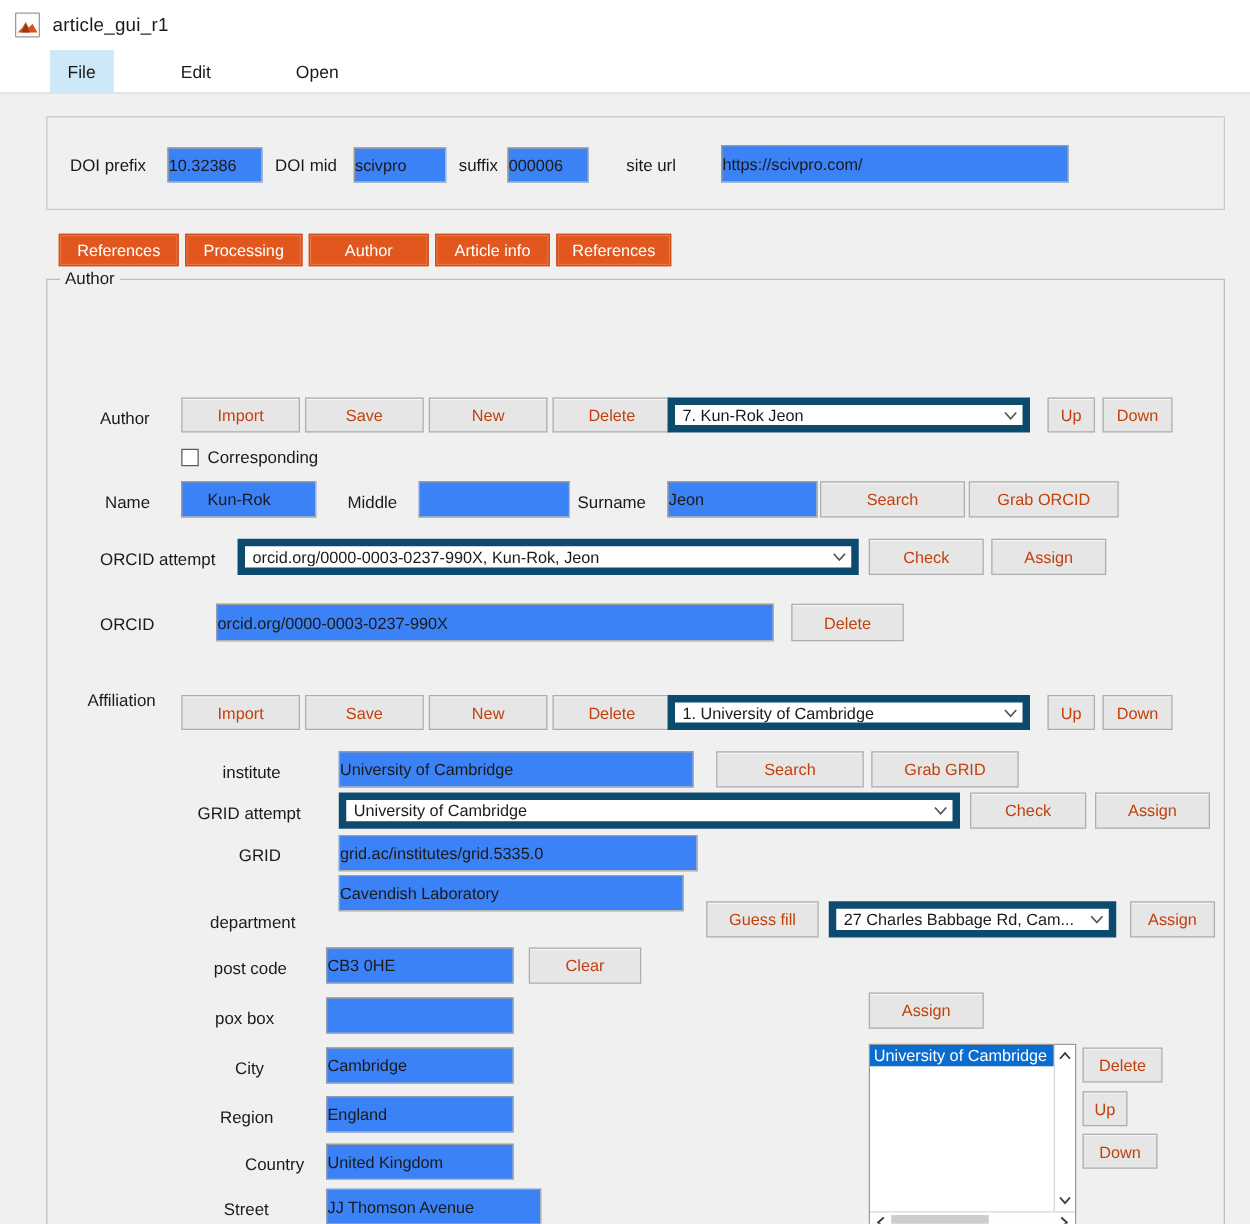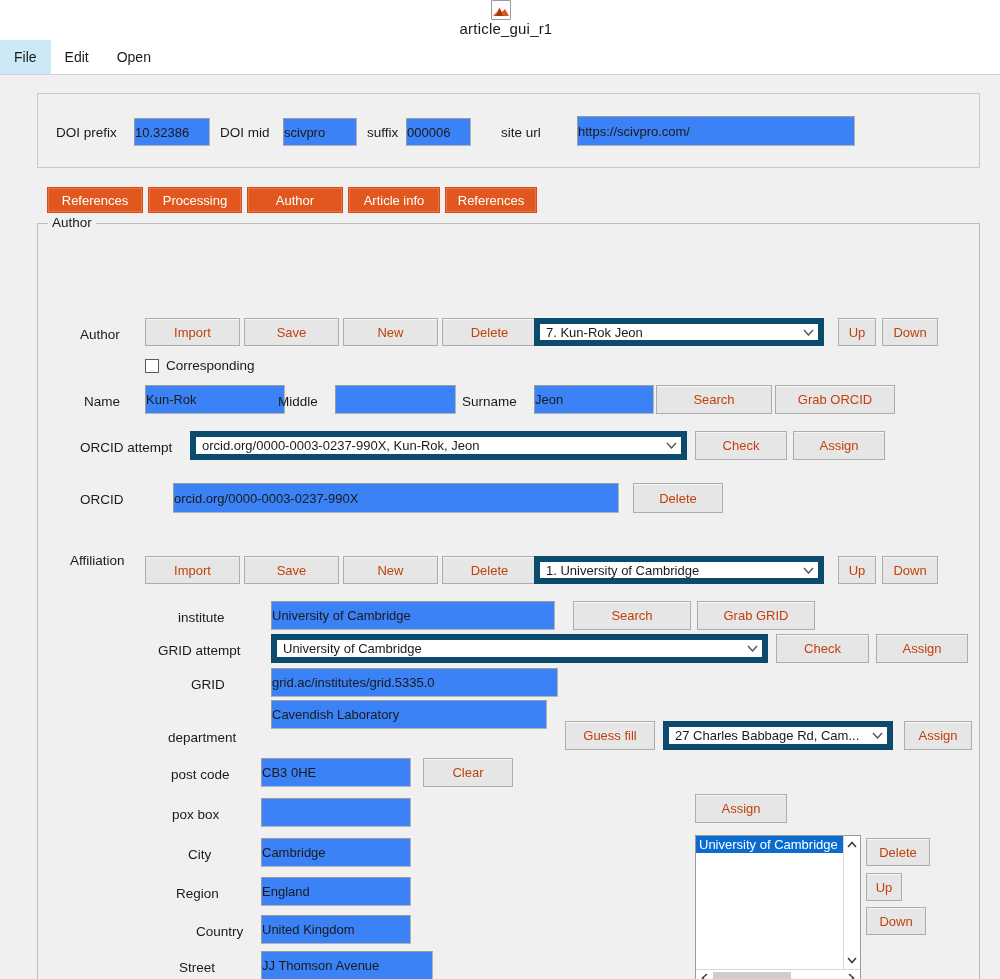--- a/index.html
+++ b/index.html
@@ -13,41 +13,41 @@
   #app {
     position: relative;
     width: 1000px; height: 979px;
     background: #f0f0f0;
   }
 
   
   .titlebar {
     position: absolute; left: 0; top: 0; width: 1000px; height: 40px;
     background: #ffffff;
-    display: flex; align-items: center; padding-left: 12px; flex-direction: column;
+    display: flex; align-items: center; padding-left: 12px;
   }
   .tb-icon {
     width: 20px; height: 20px; margin-right: 10px;
     border: 1px solid #9a9a9a; background: #fdfdfd;
     position: relative; overflow: hidden; border-radius: 1px;
   }
   .tb-icon .wave {
     position: absolute; left: 1px; bottom: 1px; width: 16px; height: 13px;
   }
   .tb-title { font-size: 15px; color: #1a1a1a; letter-spacing: .2px; }
 
   
   .menubar {
     position: absolute; left: 0; top: 40px; width: 1000px; height: 35px;
     background: #ffffff; border-bottom: 1px solid #d0d0d0;
     display: flex; align-items: stretch;
   }
   .menu-item {
     display: flex; align-items: center; padding: 0 14px;
-    font-size: 14px; color: #1a1a1a; cursor: default;
+    font-size: 14px; color: #1a1a1a; cursor: default; margin-left: 40px;
   }
   .menu-item.active { background: #cde8f6; }
 
   
   .content {
     position: absolute; left: 0; top: 75px; width: 1000px; height: 904px;
     background: #f0f0f0;
   }
 
   
@@ -257,21 +257,21 @@
       <div class="btn" style="position:absolute; left:844px; top:94px; width:56px; height:28px;">
         <span>Down</span>
       </div>
 
       <div style="position:absolute; left:107px; top:134px; display:flex; align-items:center; gap:7px;">
         <span class="cbx"></span>
         <span class="lbl">Corresponding</span>
       </div>
 
       <span class="lbl" style="position:absolute; left:46px; top:170px;">Name</span>
-      <div class="tfield" style="position:absolute; left:107px; top:161px; width:140px; height:29px;">
+      <div class="tfield" style="position:absolute; left:107px; top:161px; width:108px; height:29px;padding-left:20px;">
         <span>Kun-Rok</span>
       </div>
       <span class="lbl" style="position:absolute; left:240px; top:170px;">Middle</span>
       <div class="tfield" style="position:absolute; left:297px; top:161px; width:121px; height:29px;">
         <span></span>
       </div>
       <span class="lbl" style="position:absolute; left:424px; top:170px;">Surname</span>
       <div class="tfield" style="position:absolute; left:496px; top:161px; width:120px; height:29px;">
         <span>Jeon</span>
       </div>

